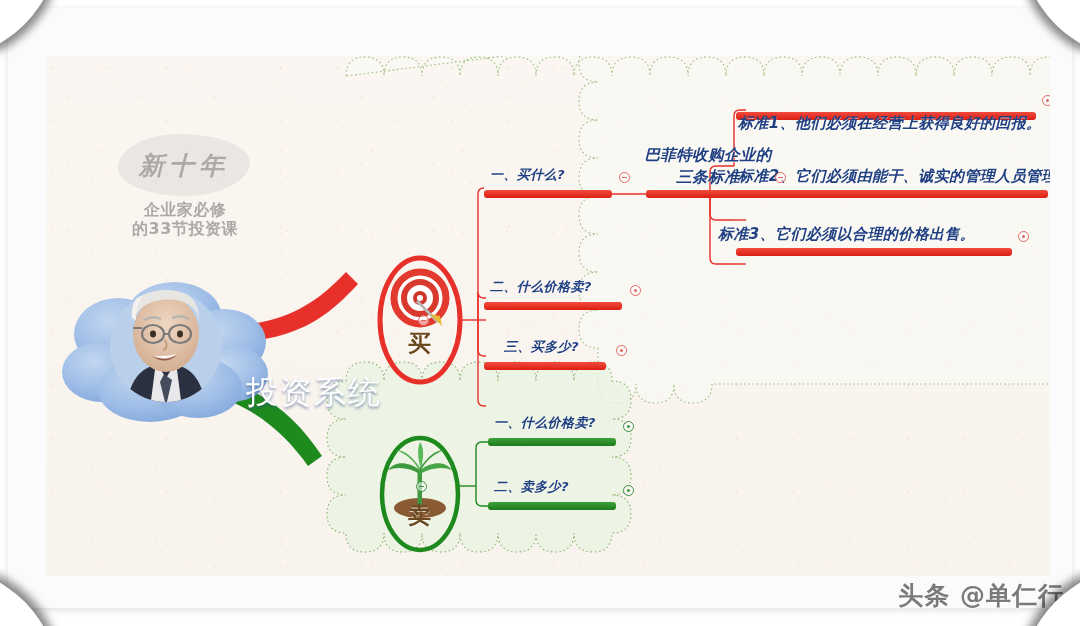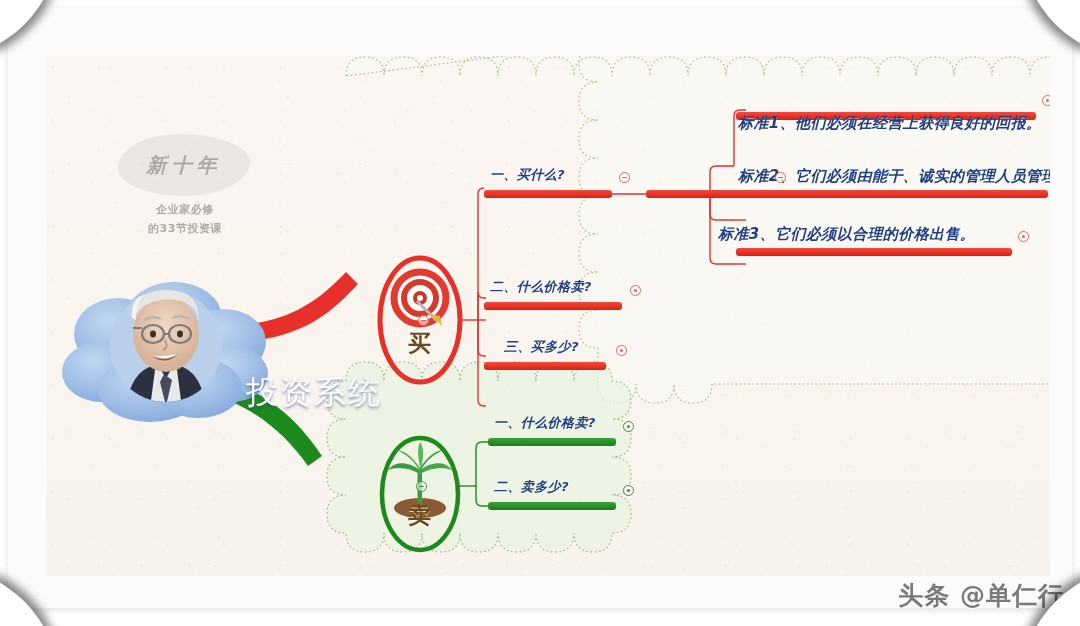--- a/index.html
+++ b/index.html
@@ -59,32 +59,32 @@
 
   
   .wm-stamp {
     position: absolute;
     left: 72px; top: 78px;
     width: 132px; height: 62px;
     border-radius: 46% 54% 50% 50% / 55% 45% 55% 45%;
     background: rgba(178,178,178,0.22);
     display: flex; align-items: center; justify-content: center;
     color: rgba(120,120,120,0.55);
-    font-size: 20px; letter-spacing: 5px;
+    font-size: 25px; letter-spacing: 5px;
     font-family: "DejaVu Serif", "Liberation Serif", serif;
     font-style: italic;
     font-weight: bold;
   }
   .wm-sub {
     position: absolute;
     left: 72px; top: 144px;
     width: 134px;
     text-align: center;
     color: rgba(150,150,150,0.80);
-    font-size: 11px;
+    font-size: 16px;
     line-height: 19px;
     font-weight: bold;
     letter-spacing: .5px;
   }
   .wm-corner {
     position: absolute;
     right: 16px; bottom: 14px;
     color: rgba(70,70,70,0.72);
     font-size: 25px;
     font-weight: bold;
@@ -353,20 +353,24 @@
 
       <div class="core-text">投资系统</div>
 
       <div class="node-word" style="left:362px; top:272px;">买</div>
       <div class="node-word" style="left:362px; top:444px;">卖</div>
 
       <div class="lbl l1" style="left:444px; top:110px;">一、买什么?</div>
       <div class="lbl l1" style="left:444px; top:222px;">二、什么价格卖?</div>
       <div class="lbl l1" style="left:444px; top:282px;margin-left:14px;">三、买多少?</div>
 
+      <div class="lbl l2 center2" style="left:594px; top:88px; width:136px;">
+        <div>巴菲特收购企业的</div>
+        <div>三条标准</div>
+      </div>
 
       <div class="lbl l3" style="left:692px; top:33px;margin-top:25px;">标准1、他们必须在经营上获得良好的回报。</div>
       <div class="lbl l3" style="left:692px; top:111px;">标准2、它们必须由能干、诚实的管理人员管理。</div>
       <div class="lbl l3" style="left:672px; top:169px;">标准3、它们必须以合理的价格出售。</div>
 
       <div class="lbl l1" style="left:448px; top:358px;">一、什么价格卖?</div>
       <div class="lbl l1" style="left:448px; top:422px;">二、卖多少?</div>
 
       <div class="toggle minus" style="left:372px; top:259px;"></div>
       <div class="toggle green minus" style="left:370px; top:425px;"></div>

